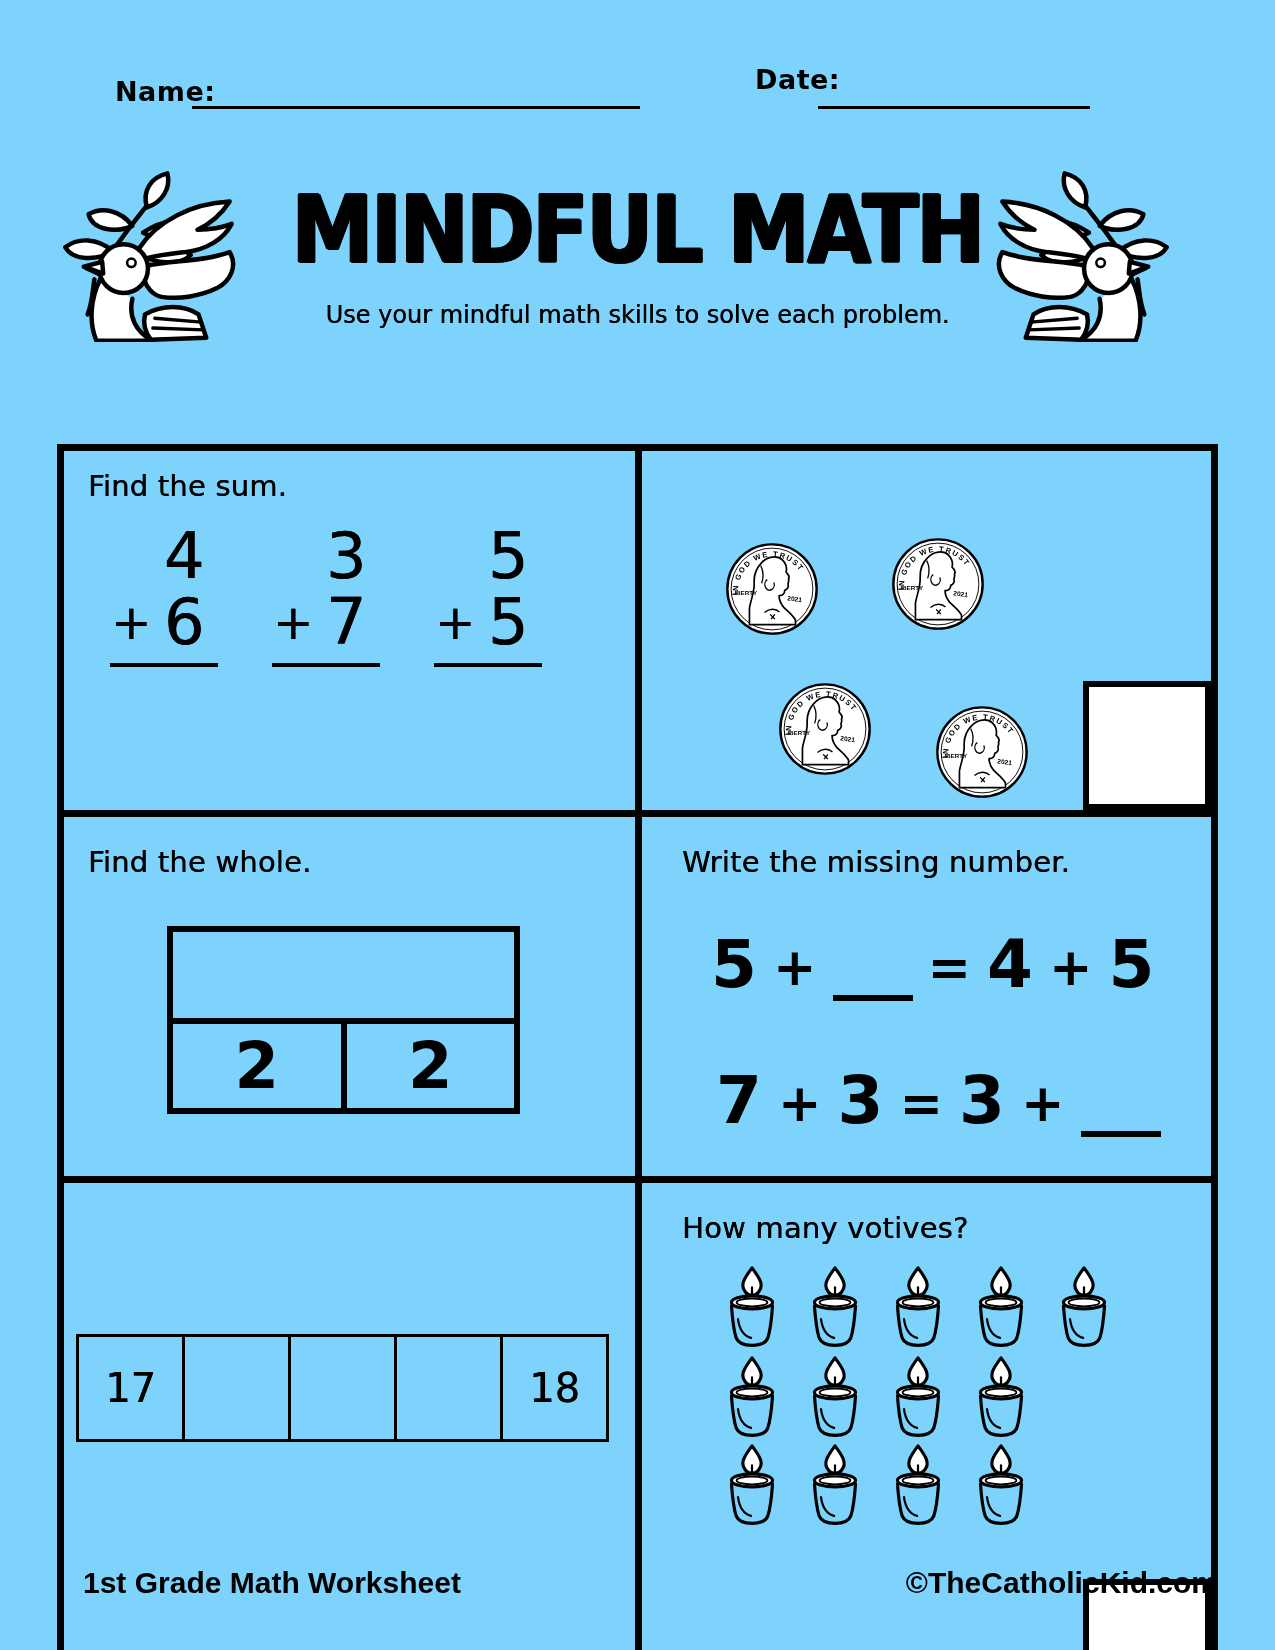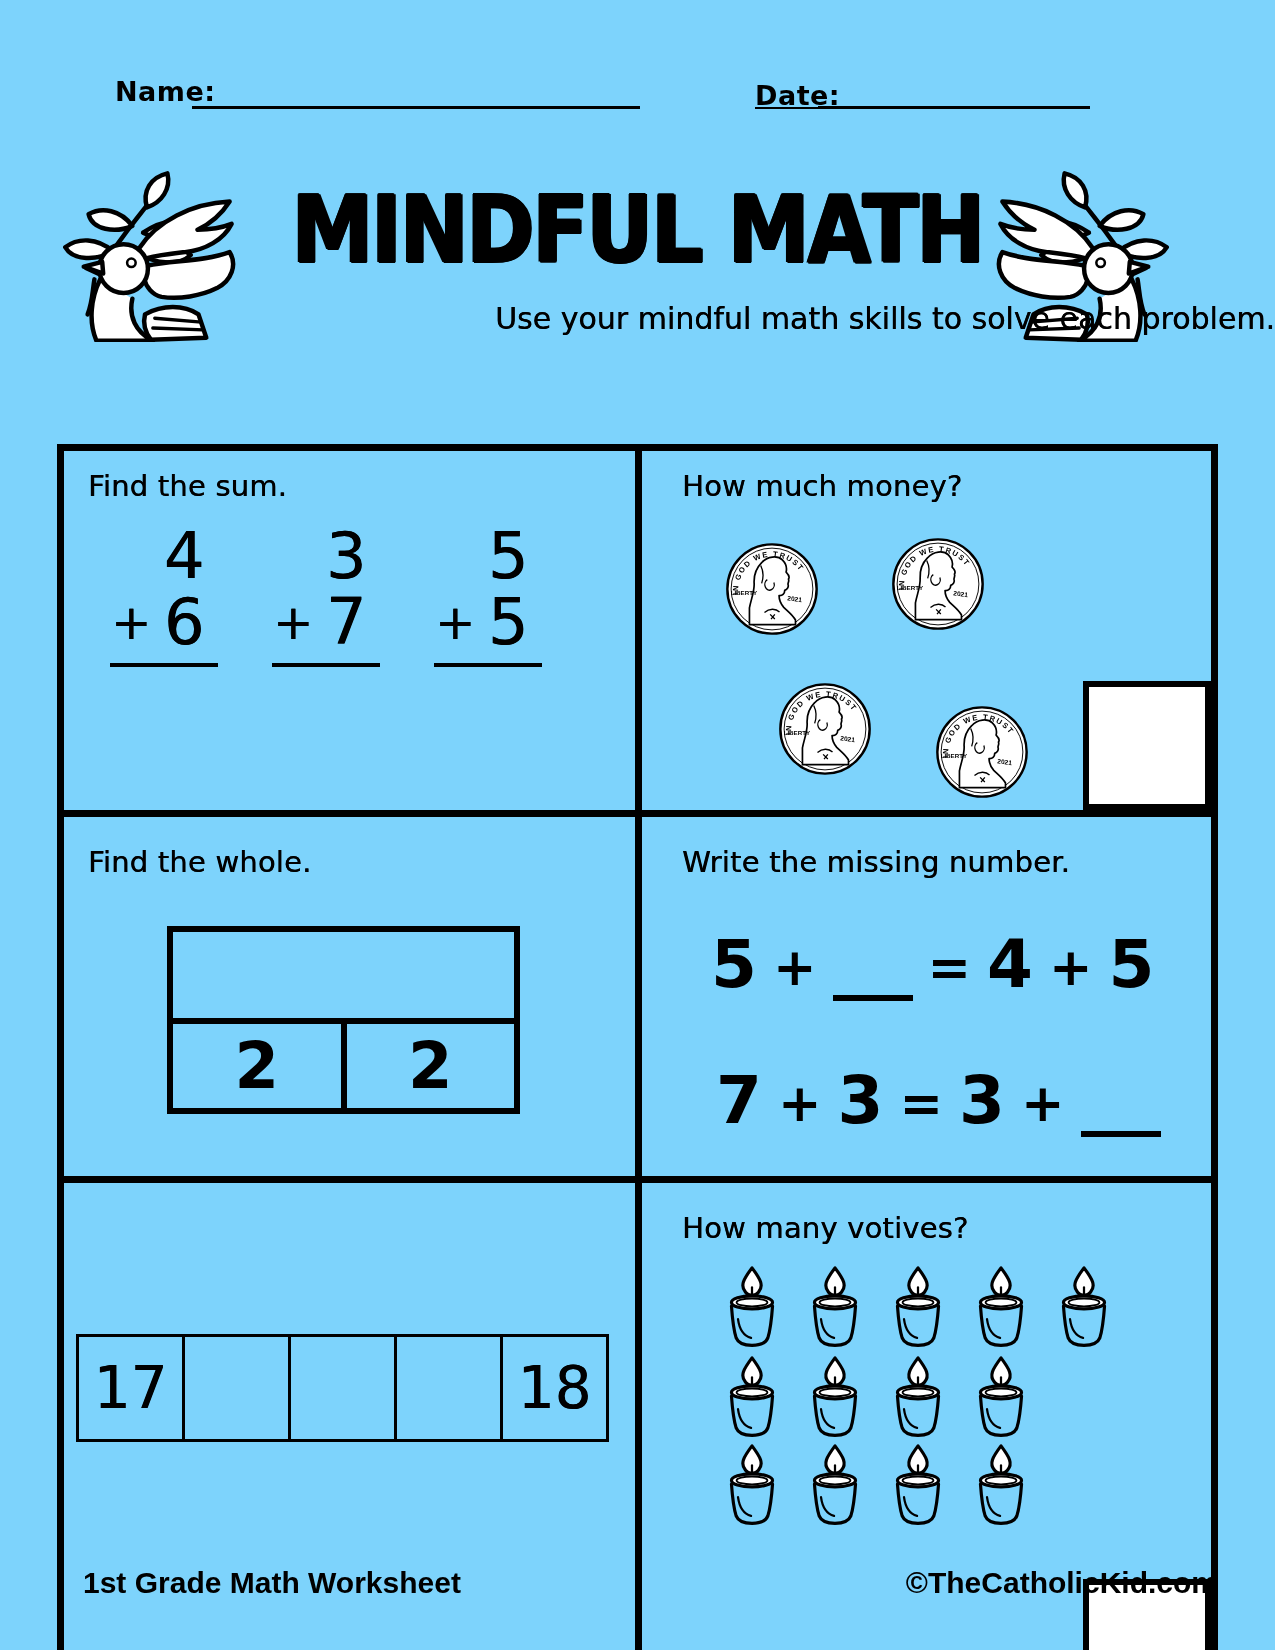--- a/index.html
+++ b/index.html
@@ -4,35 +4,35 @@
 <style>
   html,body { margin:0; padding:0; background:#ffffff; }
   .page {
     position:relative; width:1275px; height:1650px; background:#7dd3fc;
     font-family:"DejaVu Sans", sans-serif; color:#000; overflow:hidden;
   }
 
   
   .hdr-label { position:absolute; font-size:27px; font-weight:bold; letter-spacing:0.5px; }
   .name-label { left:115px; top:76px; }
-  .date-label { left:755px; top:80px;text-decoration:underline; }
+  .date-label { left:755px; top:64px; }
   .write-line { position:absolute; border-bottom:3px solid #000; height:28px; }
   .name-line { left:192px; top:78px; width:448px; }
   .date-line { left:818px; top:78px; width:272px; }
 
   
   .title {
     position:absolute; left:0; right:0; top:186px; text-align:center;
     font-size:82px; font-weight:bold; letter-spacing:-2px; line-height:1.1;
     transform:scaleY(1.12);
     text-shadow:-1.5px 0 #000, 1.5px 0 #000, 0 -1px #000, 0 1px #000, 1px 1px #000, -1px -1px #000;
   }
   .subtitle {
-    position:absolute; left:0; right:0; top:301px; text-align:right;
-    font-size:30px; text-shadow:0.4px 0 #000;
+    position:absolute; left:0; right:0; top:301px; text-align:center;
+    font-size:24px; text-shadow:0.4px 0 #000;
   }
   .dove { position:absolute; top:170px; width:214px; height:172px; }
   .dove-left { left:38px; }
   .dove-right { left:980px; transform:scaleX(-1); }
 
   
   .grid {
     position:absolute; left:57px; top:410px; width:1161px; height:1268px;
     border:7px solid #000; box-sizing:border-box;
     display:grid; grid-template-columns:571px 1fr; grid-template-rows:359px 366px 1fr;margin-top:34px;
@@ -86,21 +86,21 @@
   .equation.eq1 { left:74px; top:248px; }
   .equation .tok { font-size:66px; line-height:72px; font-weight:bold; letter-spacing:1px; }
   .equation .tok.plus, .equation .tok.eq { font-size:52px; line-height:68px; }
   .equation .blank { display:inline-block; width:80px; height:64px; border-bottom:6px solid #000; }
 
   
   .seq { position:absolute; left:12px; top:151px; display:flex; }
   .seq-cell {
     box-sizing:border-box; width:109px; height:108px; border:3px solid #000;
     display:flex; align-items:center; justify-content:center;
-    font-size:58px; text-shadow:0.6px 0 #000;
+    font-size:40px; text-shadow:0.6px 0 #000;
   }
   .seq-cell + .seq-cell { margin-left:-3px; }
 
   
   .candle-row { position:absolute; left:82px; display:flex; gap:27px; }
   .candle-row.r0 { top:82px; }
   .candle-row.r1 { top:172px; }
   .candle-row.r2 { top:260px; }
   .candle { width:56px; height:86px; }
 
@@ -205,21 +205,20 @@
           <div class="vadd">
             <span class="sp"></span>
             <span class="num top">5</span>
             <span class="num op">+</span>
             <span class="num bot">5</span>
           </div>
         </div>
     </div>
 
     <div class="cell colR">
-      <div class="prompt pR pT1">How much money?</div>
       <div>
           <svg class="coin c0">
             <use href="#sym-penny"></use>
           </svg>
           <svg class="coin c1">
             <use href="#sym-penny"></use>
           </svg>
           <svg class="coin c2">
             <use href="#sym-penny"></use>
           </svg>

